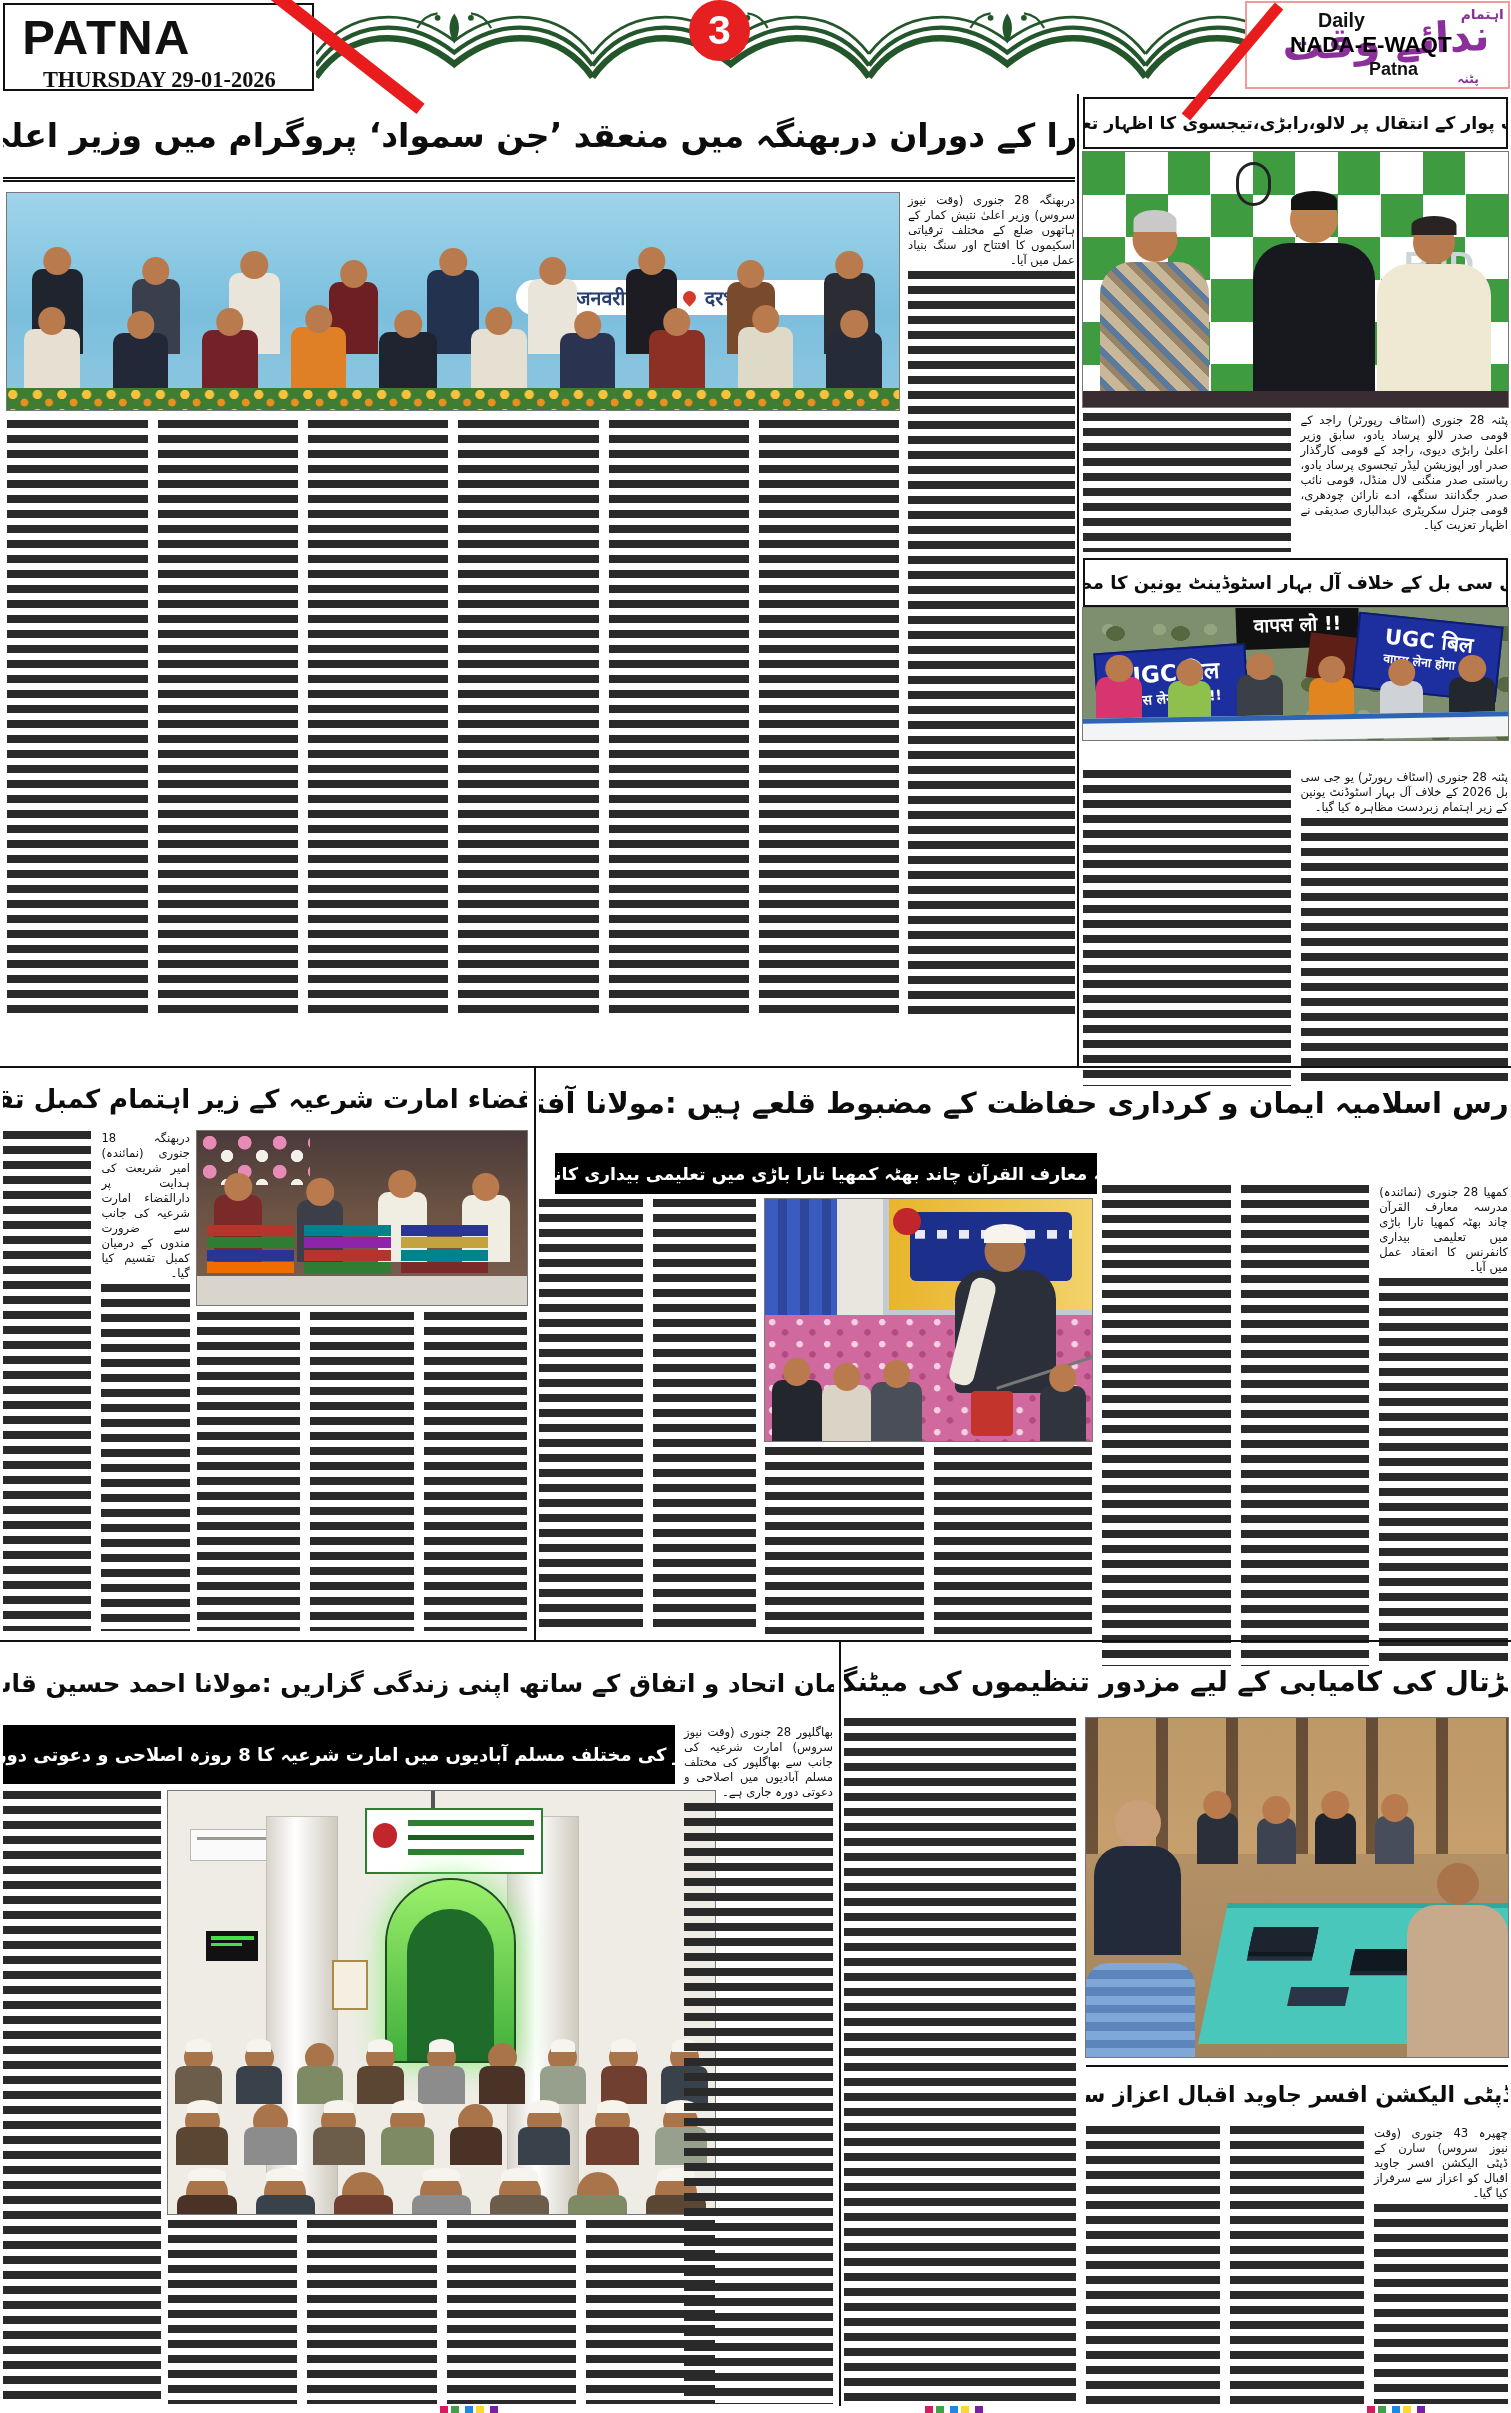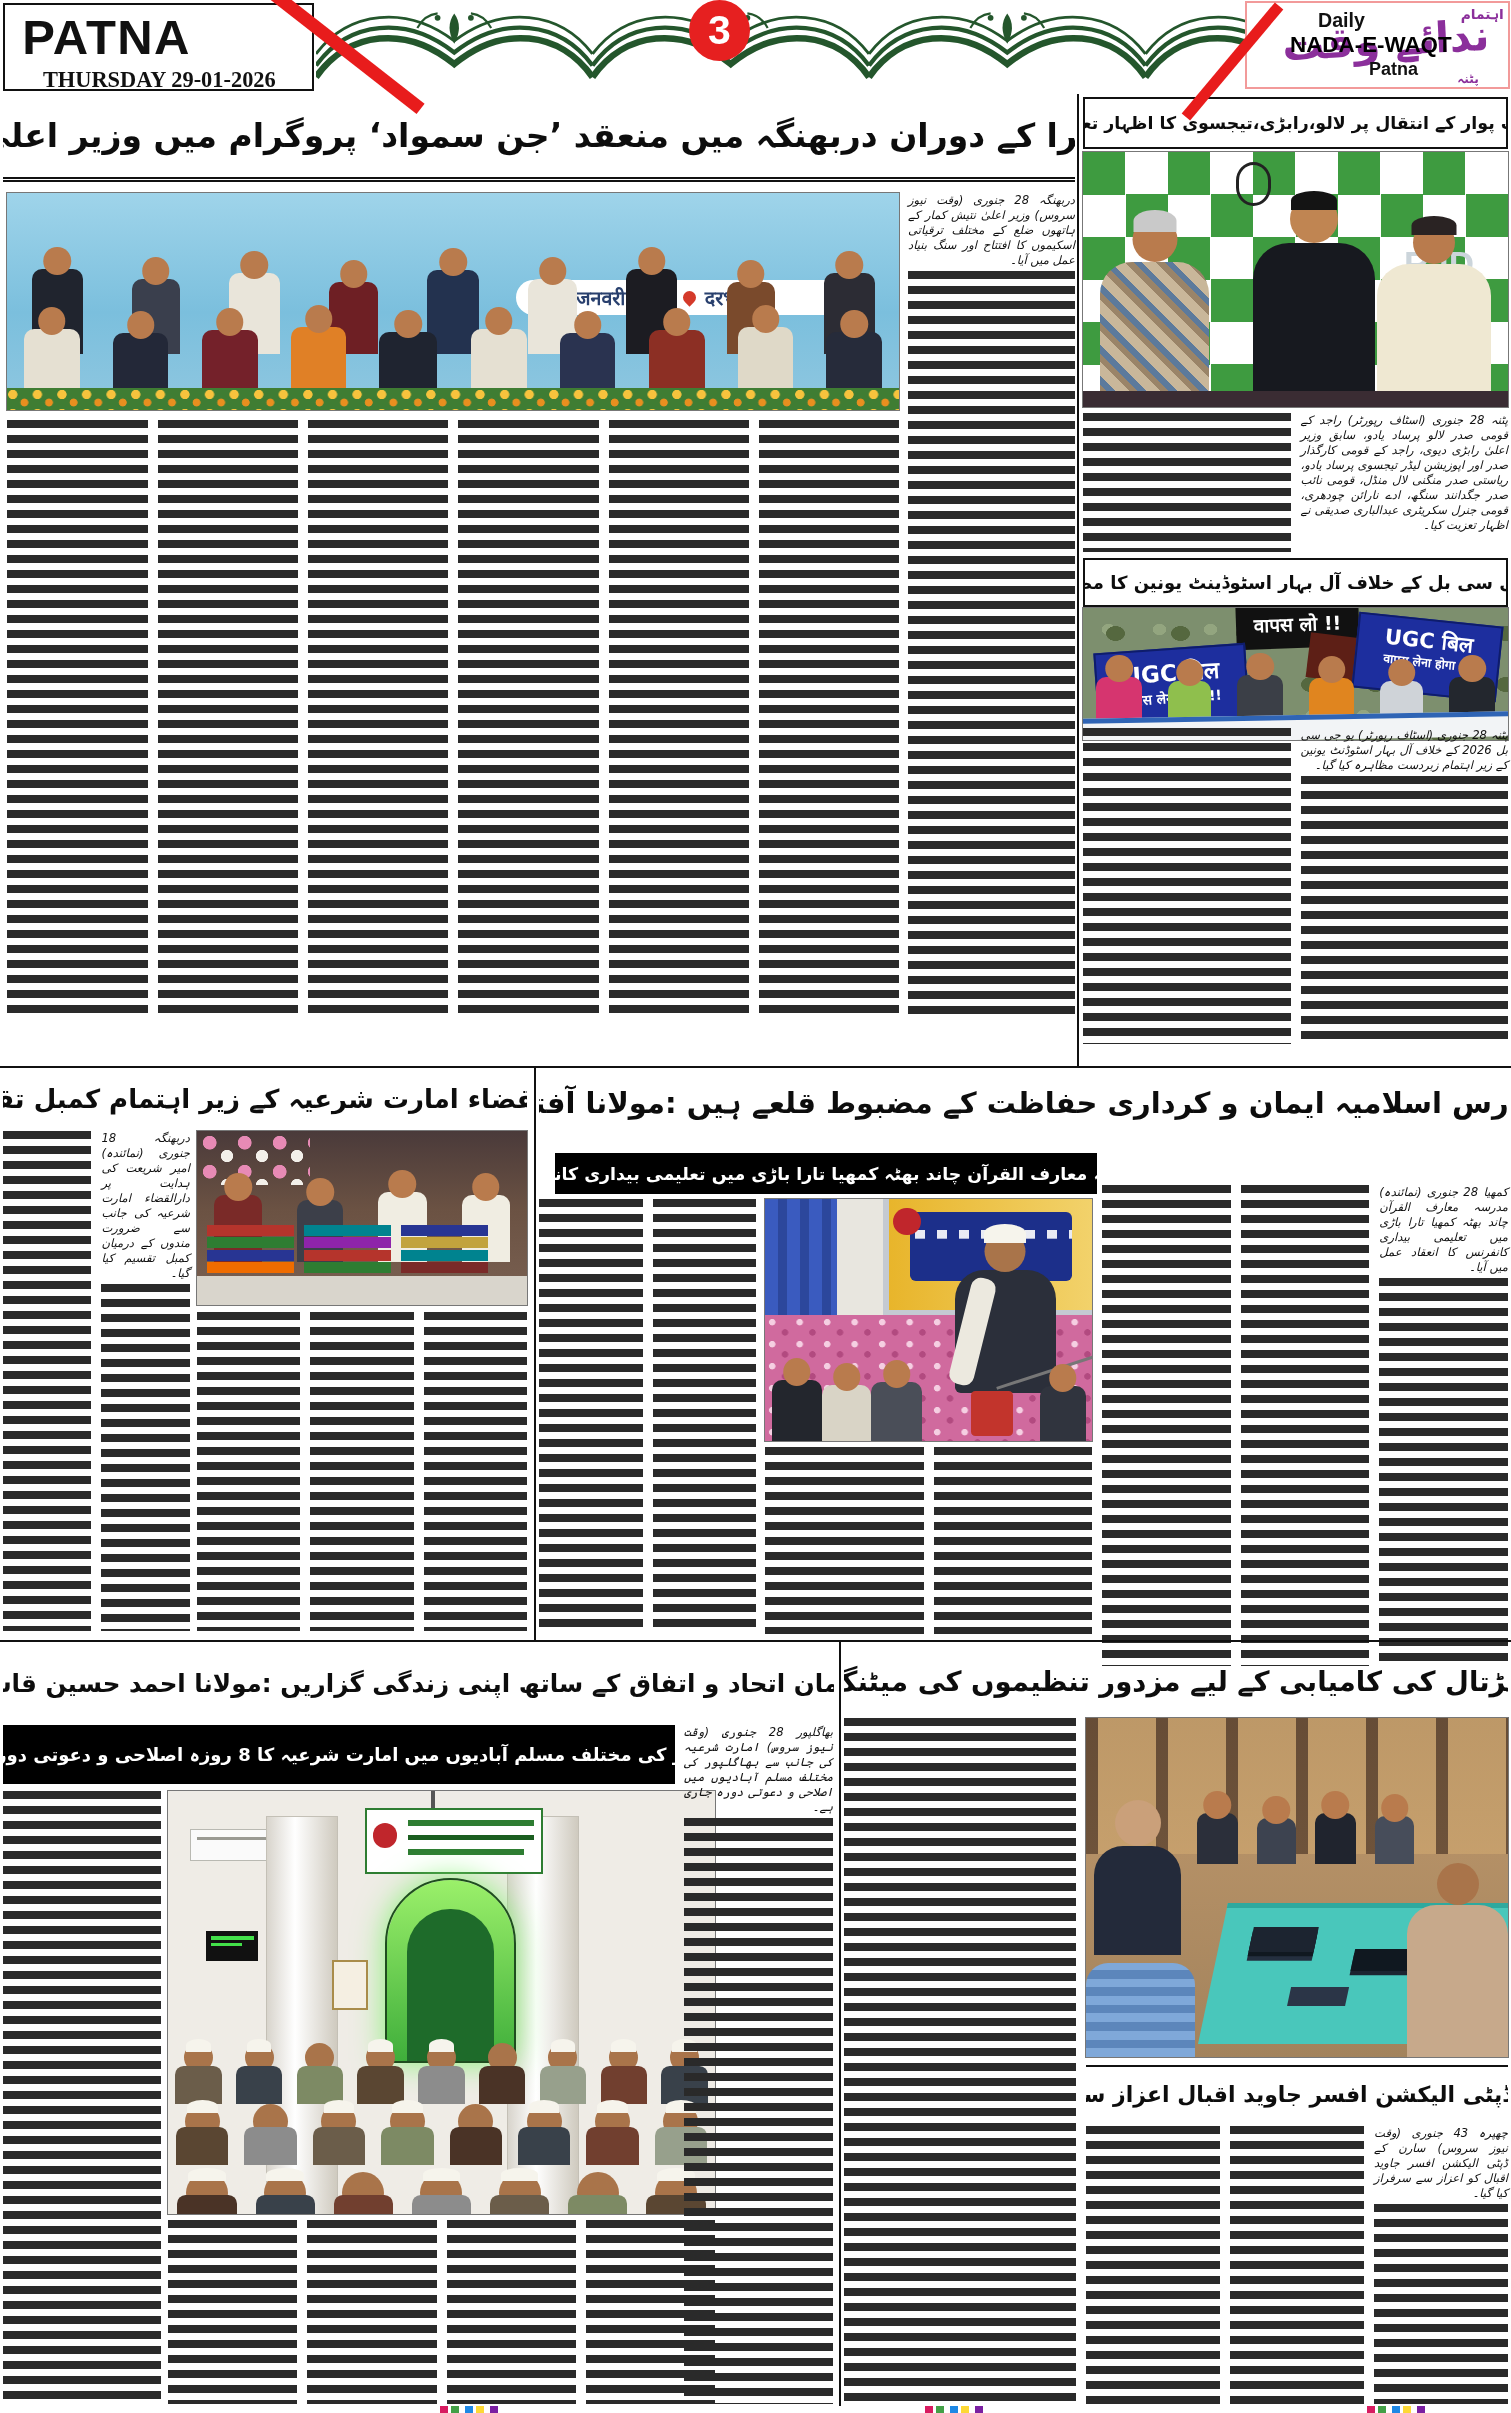--- a/index.html
+++ b/index.html
@@ -7,21 +7,21 @@
         font-family:"Liberation Sans",sans-serif;}
   .abs{position:absolute;}
   .ur{font-family:"DejaVu Sans",sans-serif;direction:rtl;font-weight:bold;color:#0d0d0d;}
   .hl{display:flex;align-items:center;justify-content:center;text-align:center;white-space:nowrap;overflow:hidden;}
   .band{background:#000;color:#fff;display:flex;align-items:center;justify-content:center;white-space:nowrap;overflow:hidden;}
   .box{border:2.2px solid #111;}
   .rule{background:#111;}
   
   .greek{background-image:repeating-linear-gradient(to bottom,#2a2a2a 0 8px,transparent 8px 15px);}
   .cols{display:flex;flex-direction:row-reverse;gap:10px;}
-  .col{flex:1;display:flex;flex-direction:column;font-style:italic;}
+  .col{flex:1;display:flex;flex-direction:column;}
   .lead{font-family:"DejaVu Sans",sans-serif;direction:rtl;text-align:justify;font-size:11.6px;line-height:15px;color:#111;margin-bottom:2.9px;}
   .fill{flex:1;}
   .photo{position:absolute;overflow:hidden;outline:1.4px solid #777;}
   
   .row{position:absolute;display:flex;align-items:flex-end;justify-content:space-around;}
   .pp{position:relative;border-radius:10px 10px 0 0;}
   .pp::before{content:"";position:absolute;top:-22px;left:50%;transform:translateX(-50%);
               width:27.5px;height:27.5px;border-radius:50%;background:#b97b4d;}
   .hd{width:29px;height:29px;border-radius:50%;background:#a9744a;position:relative;}
   .hd.cap::after{content:"";position:absolute;top:-3.6px;left:2.2px;right:2.2px;height:13px;border-radius:50% 50% 0 0;background:#f6f4ec;}
@@ -191,21 +191,21 @@
       <div class="pp" style="width:46px;height:46px;background:#d6356f;"></div>
       <div class="pp" style="width:43px;height:42px;background:#8fbf4d;"></div>
       <div class="pp" style="width:46px;height:48px;background:#3b3f47;"></div>
       <div class="pp" style="width:45px;height:45px;background:#e0851f;"></div>
       <div class="pp" style="width:43px;height:42px;background:#cfd3d8;"></div>
       <div class="pp" style="width:46px;height:46px;background:#23272e;"></div>
     </div>
     <div class="abs" style="left:0;right:0;bottom:0;height:20px;background:#f2f4f6;border-top:5px solid #2f64b5;transform:skewY(-1deg);"></div>
   </div>
 
-  <div class="abs cols" style="left:1083px;top:728px;width:425px;height:316px;">
+  <div class="abs cols" style="left:1083px;top:770px;width:425px;height:316px;">
     <div class="col">
         <div class="lead">پٹنہ 28 جنوری (اسٹاف رپورٹر) یو جی سی بل 2026 کے خلاف آل بہار اسٹوڈنٹ یونین کے زیر اہتمام زبردست مظاہرہ کیا گیا۔</div>
         <div class="greek fill"></div>
       </div>
     <div class="col">
         <div class="greek fill"></div>
       </div>
   </div>
 
   <div class="abs rule" style="left:0;top:1066px;width:1511px;height:2.2px;"></div>

